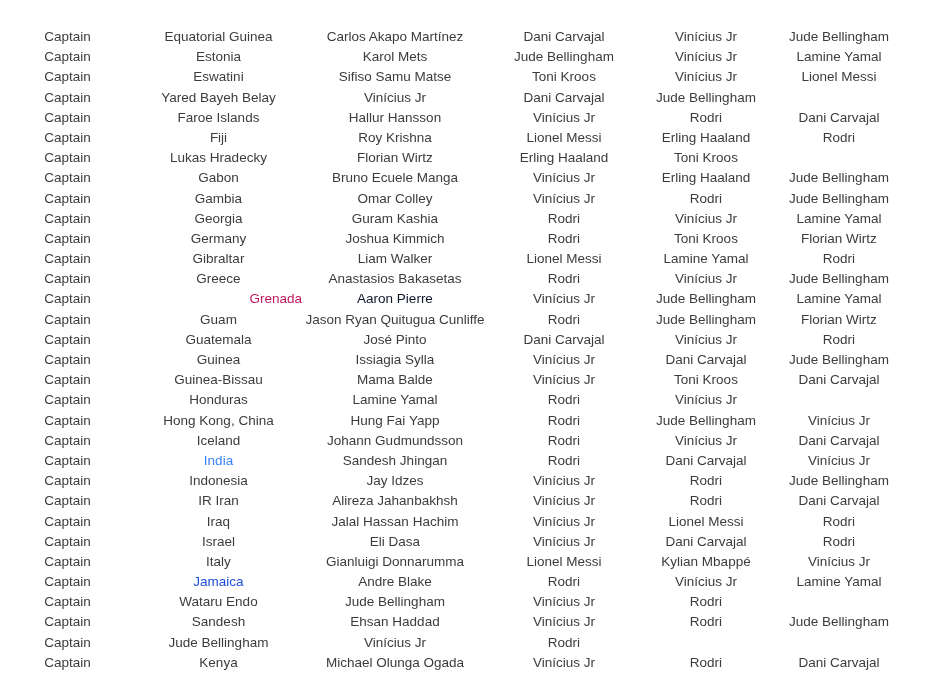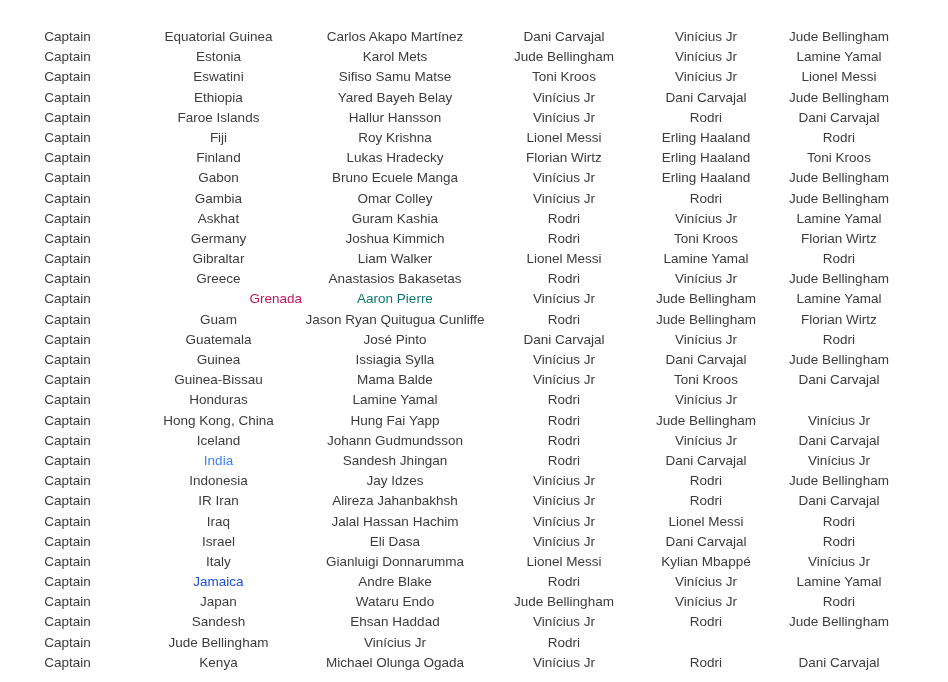--- a/index.html
+++ b/index.html
@@ -58,21 +58,20 @@
       <div class="table-row">
         <span class="cell" style="color: rgb(60, 60, 60);">Captain</span>
         <span class="cell" style="color: rgb(60, 60, 60);">Eswatini</span>
         <span class="cell" style="color: rgb(60, 60, 60);">Sifiso Samu Matse</span>
         <span class="cell" style="color: rgb(60, 60, 60);">Toni Kroos</span>
         <span class="cell" style="color: rgb(60, 60, 60);">Vinícius Jr</span>
         <span class="cell" style="color: rgb(60, 60, 60);">Lionel Messi</span>
       </div>
       <div class="table-row">
         <span class="cell" style="color: rgb(60, 60, 60);">Captain</span>
-        <span class="cell" style="color: rgb(60, 60, 60);">Ethiopia</span>
         <span class="cell" style="color: rgb(60, 60, 60);">Yared Bayeh Belay</span>
         <span class="cell" style="color: rgb(60, 60, 60);">Vinícius Jr</span>
         <span class="cell" style="color: rgb(60, 60, 60);">Dani Carvajal</span>
         <span class="cell" style="color: rgb(60, 60, 60);">Jude Bellingham</span>
       </div>
       <div class="table-row">
         <span class="cell" style="color: rgb(60, 60, 60);">Captain</span>
         <span class="cell" style="color: rgb(60, 60, 60);">Faroe Islands</span>
         <span class="cell" style="color: rgb(60, 60, 60);">Hallur Hansson</span>
         <span class="cell" style="color: rgb(60, 60, 60);">Vinícius Jr</span>
@@ -82,21 +81,20 @@
       <div class="table-row">
         <span class="cell" style="color: rgb(60, 60, 60);">Captain</span>
         <span class="cell" style="color: rgb(60, 60, 60);">Fiji</span>
         <span class="cell" style="color: rgb(60, 60, 60);">Roy Krishna</span>
         <span class="cell" style="color: rgb(60, 60, 60);">Lionel Messi</span>
         <span class="cell" style="color: rgb(60, 60, 60);">Erling Haaland</span>
         <span class="cell" style="color: rgb(60, 60, 60);">Rodri</span>
       </div>
       <div class="table-row">
         <span class="cell" style="color: rgb(60, 60, 60);">Captain</span>
-        <span class="cell" style="color: rgb(60, 60, 60);">Finland</span>
         <span class="cell" style="color: rgb(60, 60, 60);">Lukas Hradecky</span>
         <span class="cell" style="color: rgb(60, 60, 60);">Florian Wirtz</span>
         <span class="cell" style="color: rgb(60, 60, 60);">Erling Haaland</span>
         <span class="cell" style="color: rgb(60, 60, 60);">Toni Kroos</span>
       </div>
       <div class="table-row">
         <span class="cell" style="color: rgb(60, 60, 60);">Captain</span>
         <span class="cell" style="color: rgb(60, 60, 60);">Gabon</span>
         <span class="cell" style="color: rgb(60, 60, 60);">Bruno Ecuele Manga</span>
         <span class="cell" style="color: rgb(60, 60, 60);">Vinícius Jr</span>
@@ -106,21 +104,21 @@
       <div class="table-row">
         <span class="cell" style="color: rgb(60, 60, 60);">Captain</span>
         <span class="cell" style="color: rgb(60, 60, 60);">Gambia</span>
         <span class="cell" style="color: rgb(60, 60, 60);">Omar Colley</span>
         <span class="cell" style="color: rgb(60, 60, 60);">Vinícius Jr</span>
         <span class="cell" style="color: rgb(60, 60, 60);">Rodri</span>
         <span class="cell" style="color: rgb(60, 60, 60);">Jude Bellingham</span>
       </div>
       <div class="table-row">
         <span class="cell" style="color: rgb(60, 60, 60);">Captain</span>
-        <span class="cell" style="color: rgb(60, 60, 60);">Askhat</span>
+        <span class="cell" style="color: rgb(60, 60, 60);">Georgia</span>
         <span class="cell" style="color: rgb(60, 60, 60);">Guram Kashia</span>
         <span class="cell" style="color: rgb(60, 60, 60);">Rodri</span>
         <span class="cell" style="color: rgb(60, 60, 60);">Vinícius Jr</span>
         <span class="cell" style="color: rgb(60, 60, 60);">Lamine Yamal</span>
       </div>
       <div class="table-row">
         <span class="cell" style="color: rgb(60, 60, 60);">Captain</span>
         <span class="cell" style="color: rgb(60, 60, 60);">Germany</span>
         <span class="cell" style="color: rgb(60, 60, 60);">Joshua Kimmich</span>
         <span class="cell" style="color: rgb(60, 60, 60);">Rodri</span>
@@ -139,21 +137,21 @@
         <span class="cell" style="color: rgb(60, 60, 60);">Captain</span>
         <span class="cell" style="color: rgb(60, 60, 60);">Greece</span>
         <span class="cell" style="color: rgb(60, 60, 60);">Anastasios Bakasetas</span>
         <span class="cell" style="color: rgb(60, 60, 60);">Rodri</span>
         <span class="cell" style="color: rgb(60, 60, 60);">Vinícius Jr</span>
         <span class="cell" style="color: rgb(60, 60, 60);">Jude Bellingham</span>
       </div>
       <div class="table-row">
         <span class="cell" style="color: rgb(60, 60, 60);">Captain</span>
         <span class="cell" style="color: #be185d; text-align: right;">Grenada</span>
-        <span class="cell" style="color: #0f766e;">Aaron Pierre</span>
+        <span class="cell" style="color: #0f172a;">Aaron Pierre</span>
         <span class="cell" style="color: rgb(60, 60, 60);">Vinícius Jr</span>
         <span class="cell" style="color: rgb(60, 60, 60);">Jude Bellingham</span>
         <span class="cell" style="color: rgb(60, 60, 60);">Lamine Yamal</span>
       </div>
       <div class="table-row">
         <span class="cell" style="color: rgb(60, 60, 60);">Captain</span>
         <span class="cell" style="color: rgb(60, 60, 60);">Guam</span>
         <span class="cell" style="color: rgb(60, 60, 60);">Jason Ryan Quitugua Cunliffe</span>
         <span class="cell" style="color: rgb(60, 60, 60);">Rodri</span>
         <span class="cell" style="color: rgb(60, 60, 60);">Jude Bellingham</span>
@@ -257,21 +255,20 @@
       <div class="table-row">
         <span class="cell" style="color: rgb(60, 60, 60);">Captain</span>
         <span class="cell" style="color: #1d4ed8;">Jamaica</span>
         <span class="cell" style="color: rgb(60, 60, 60);">Andre Blake</span>
         <span class="cell" style="color: rgb(60, 60, 60);">Rodri</span>
         <span class="cell" style="color: rgb(60, 60, 60);">Vinícius Jr</span>
         <span class="cell" style="color: rgb(60, 60, 60);">Lamine Yamal</span>
       </div>
       <div class="table-row">
         <span class="cell" style="color: rgb(60, 60, 60);">Captain</span>
-        <span class="cell" style="color: rgb(60, 60, 60);">Japan</span>
         <span class="cell" style="color: rgb(60, 60, 60);">Wataru Endo</span>
         <span class="cell" style="color: rgb(60, 60, 60);">Jude Bellingham</span>
         <span class="cell" style="color: rgb(60, 60, 60);">Vinícius Jr</span>
         <span class="cell" style="color: rgb(60, 60, 60);">Rodri</span>
       </div>
       <div class="table-row">
         <span class="cell" style="color: rgb(60, 60, 60);">Captain</span>
         <span class="cell" style="color: rgb(60, 60, 60);">Sandesh</span>
         <span class="cell" style="color: rgb(60, 60, 60);">Ehsan Haddad</span>
         <span class="cell" style="color: rgb(60, 60, 60);">Vinícius Jr</span>

